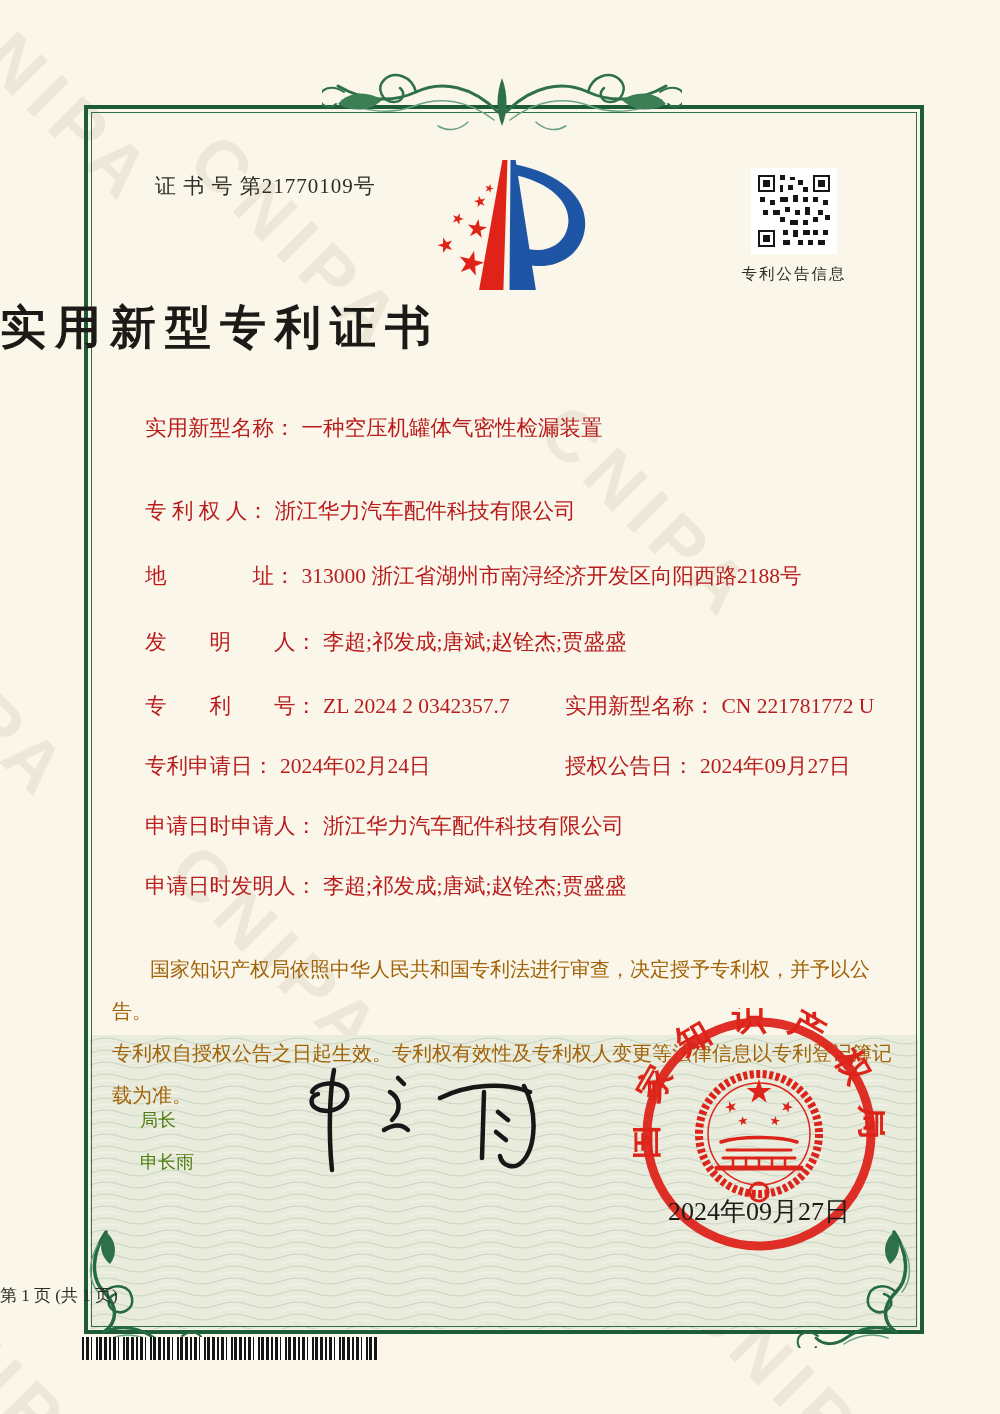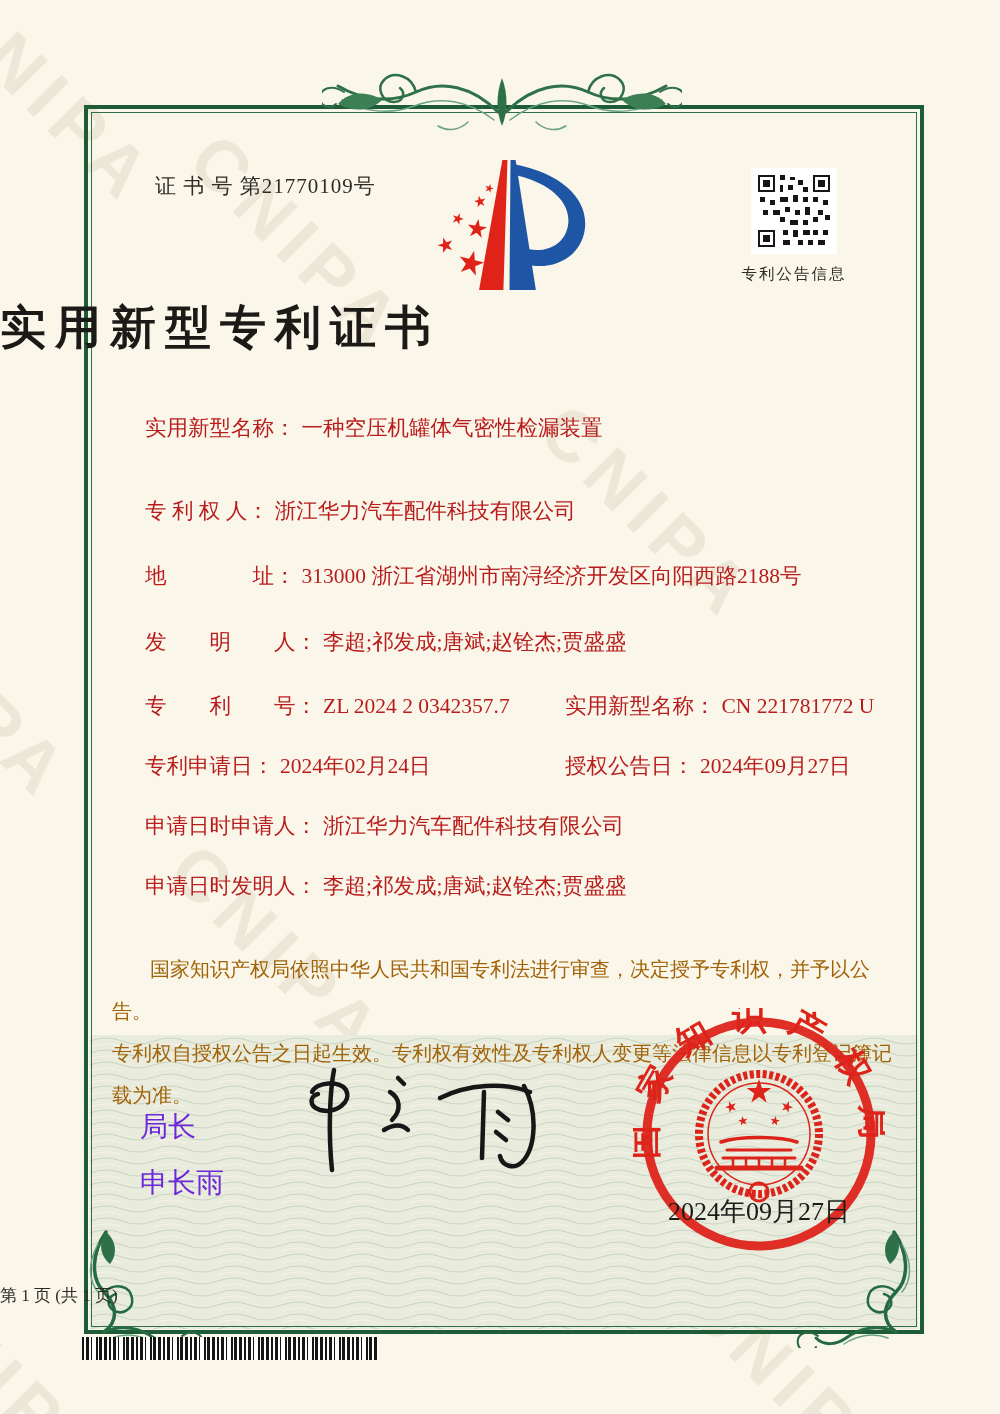--- a/index.html
+++ b/index.html
@@ -50,21 +50,21 @@
   }
   .frow{position:absolute;left:145px;right:80px;font-size:21.5px;color:#b91c1c;white-space:nowrap;}
   .flabel{display:inline-block;}
   .fvalue{display:inline-block;margin-left:6px;}
   .col2{position:absolute;left:420px;top:0;}
   .col2 .fvalue{}
   .stmt{position:absolute;left:112px;top:948px;width:782px;font-size:20px;line-height:42px;color:#a16207;}
   .stmt p{margin:0;}
   .stmt .l1{text-indent:38px;}
   .director{position:absolute;left:140px;top:1108px;font-family:"Liberation Sans","DejaVu Sans",sans-serif;
-    font-size:28px;color:#6d28d9;}
+    font-size:18px;color:#4d7c0f;}
   .director div{margin-bottom:18px;}
   .signature{position:absolute;left:272px;top:1056px;width:312px;height:126px;}
   .seal{position:absolute;left:633px;top:1008px;width:252px;height:252px;}
   .page-footer{position:absolute;left:0;right:30px;top:1284px;text-align:left;font-size:17px;color:#2e2c27;}
   .barcode{
     position:absolute;left:82px;top:1337px;width:296px;height:23px;z-index:4;
     background:
       repeating-linear-gradient(90deg,
         #151515 0 2px, rgba(0,0,0,0) 2px 4px,
         #151515 4px 7px, rgba(0,0,0,0) 7px 9px,

